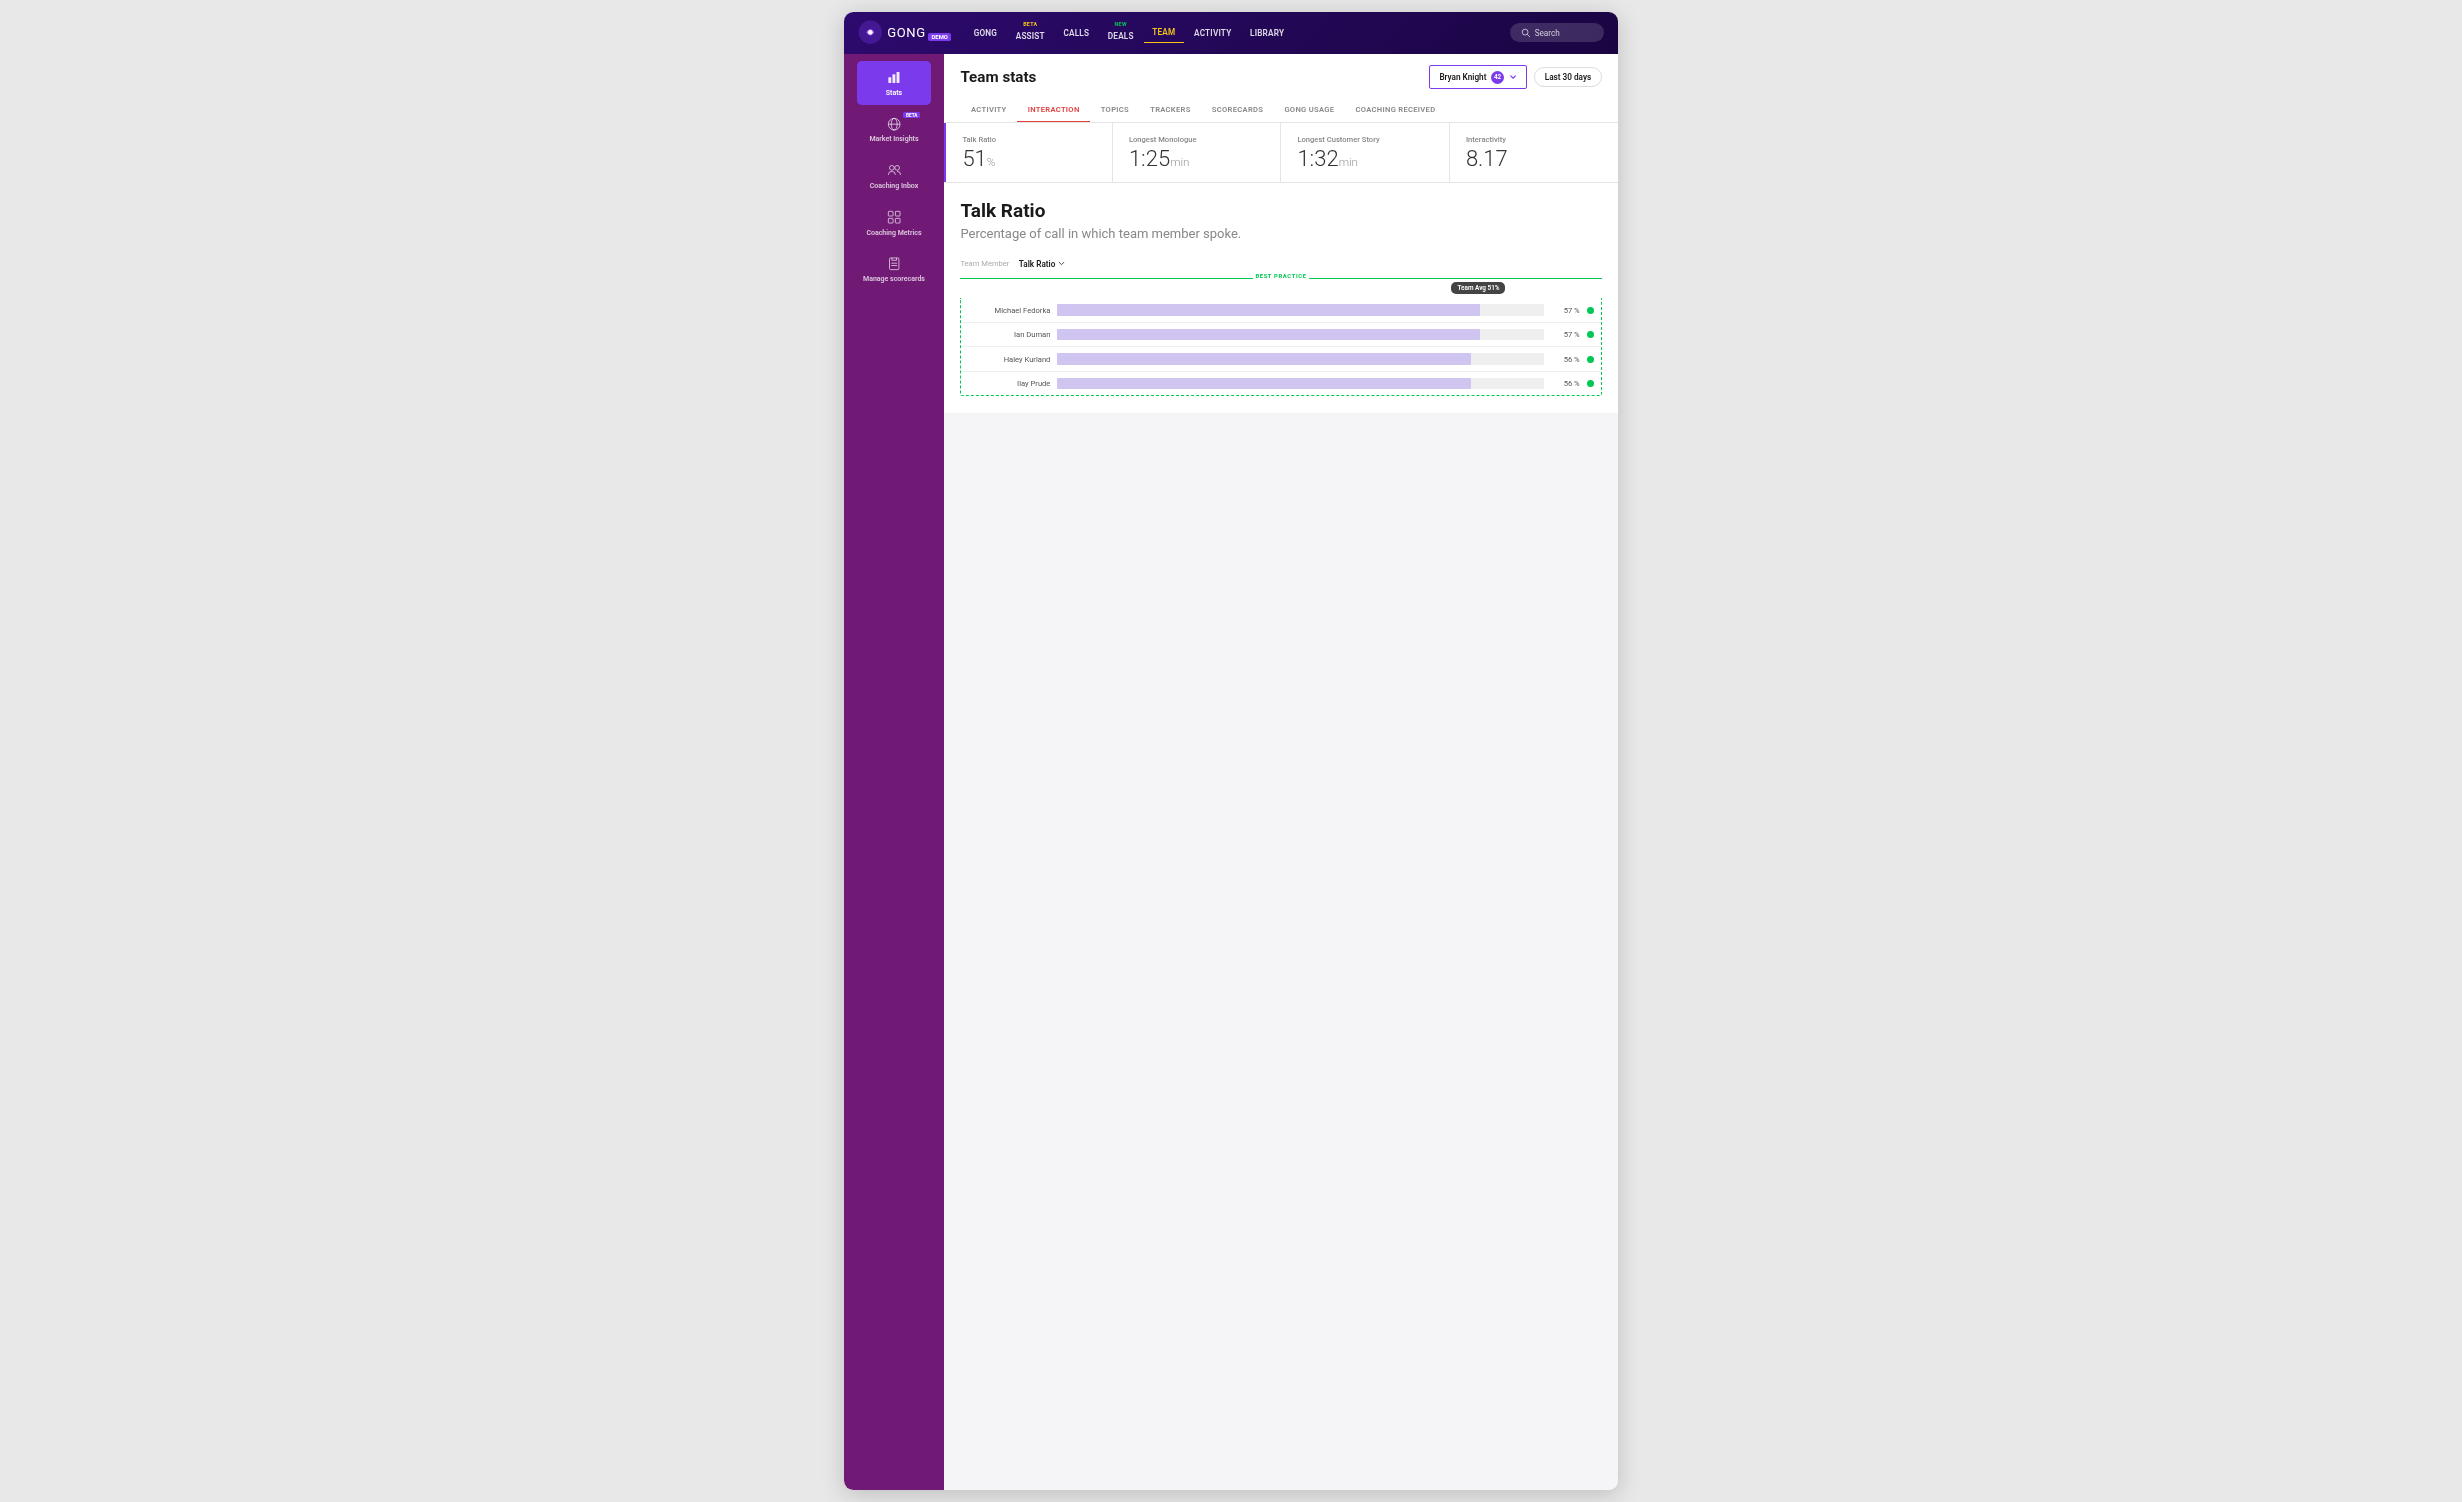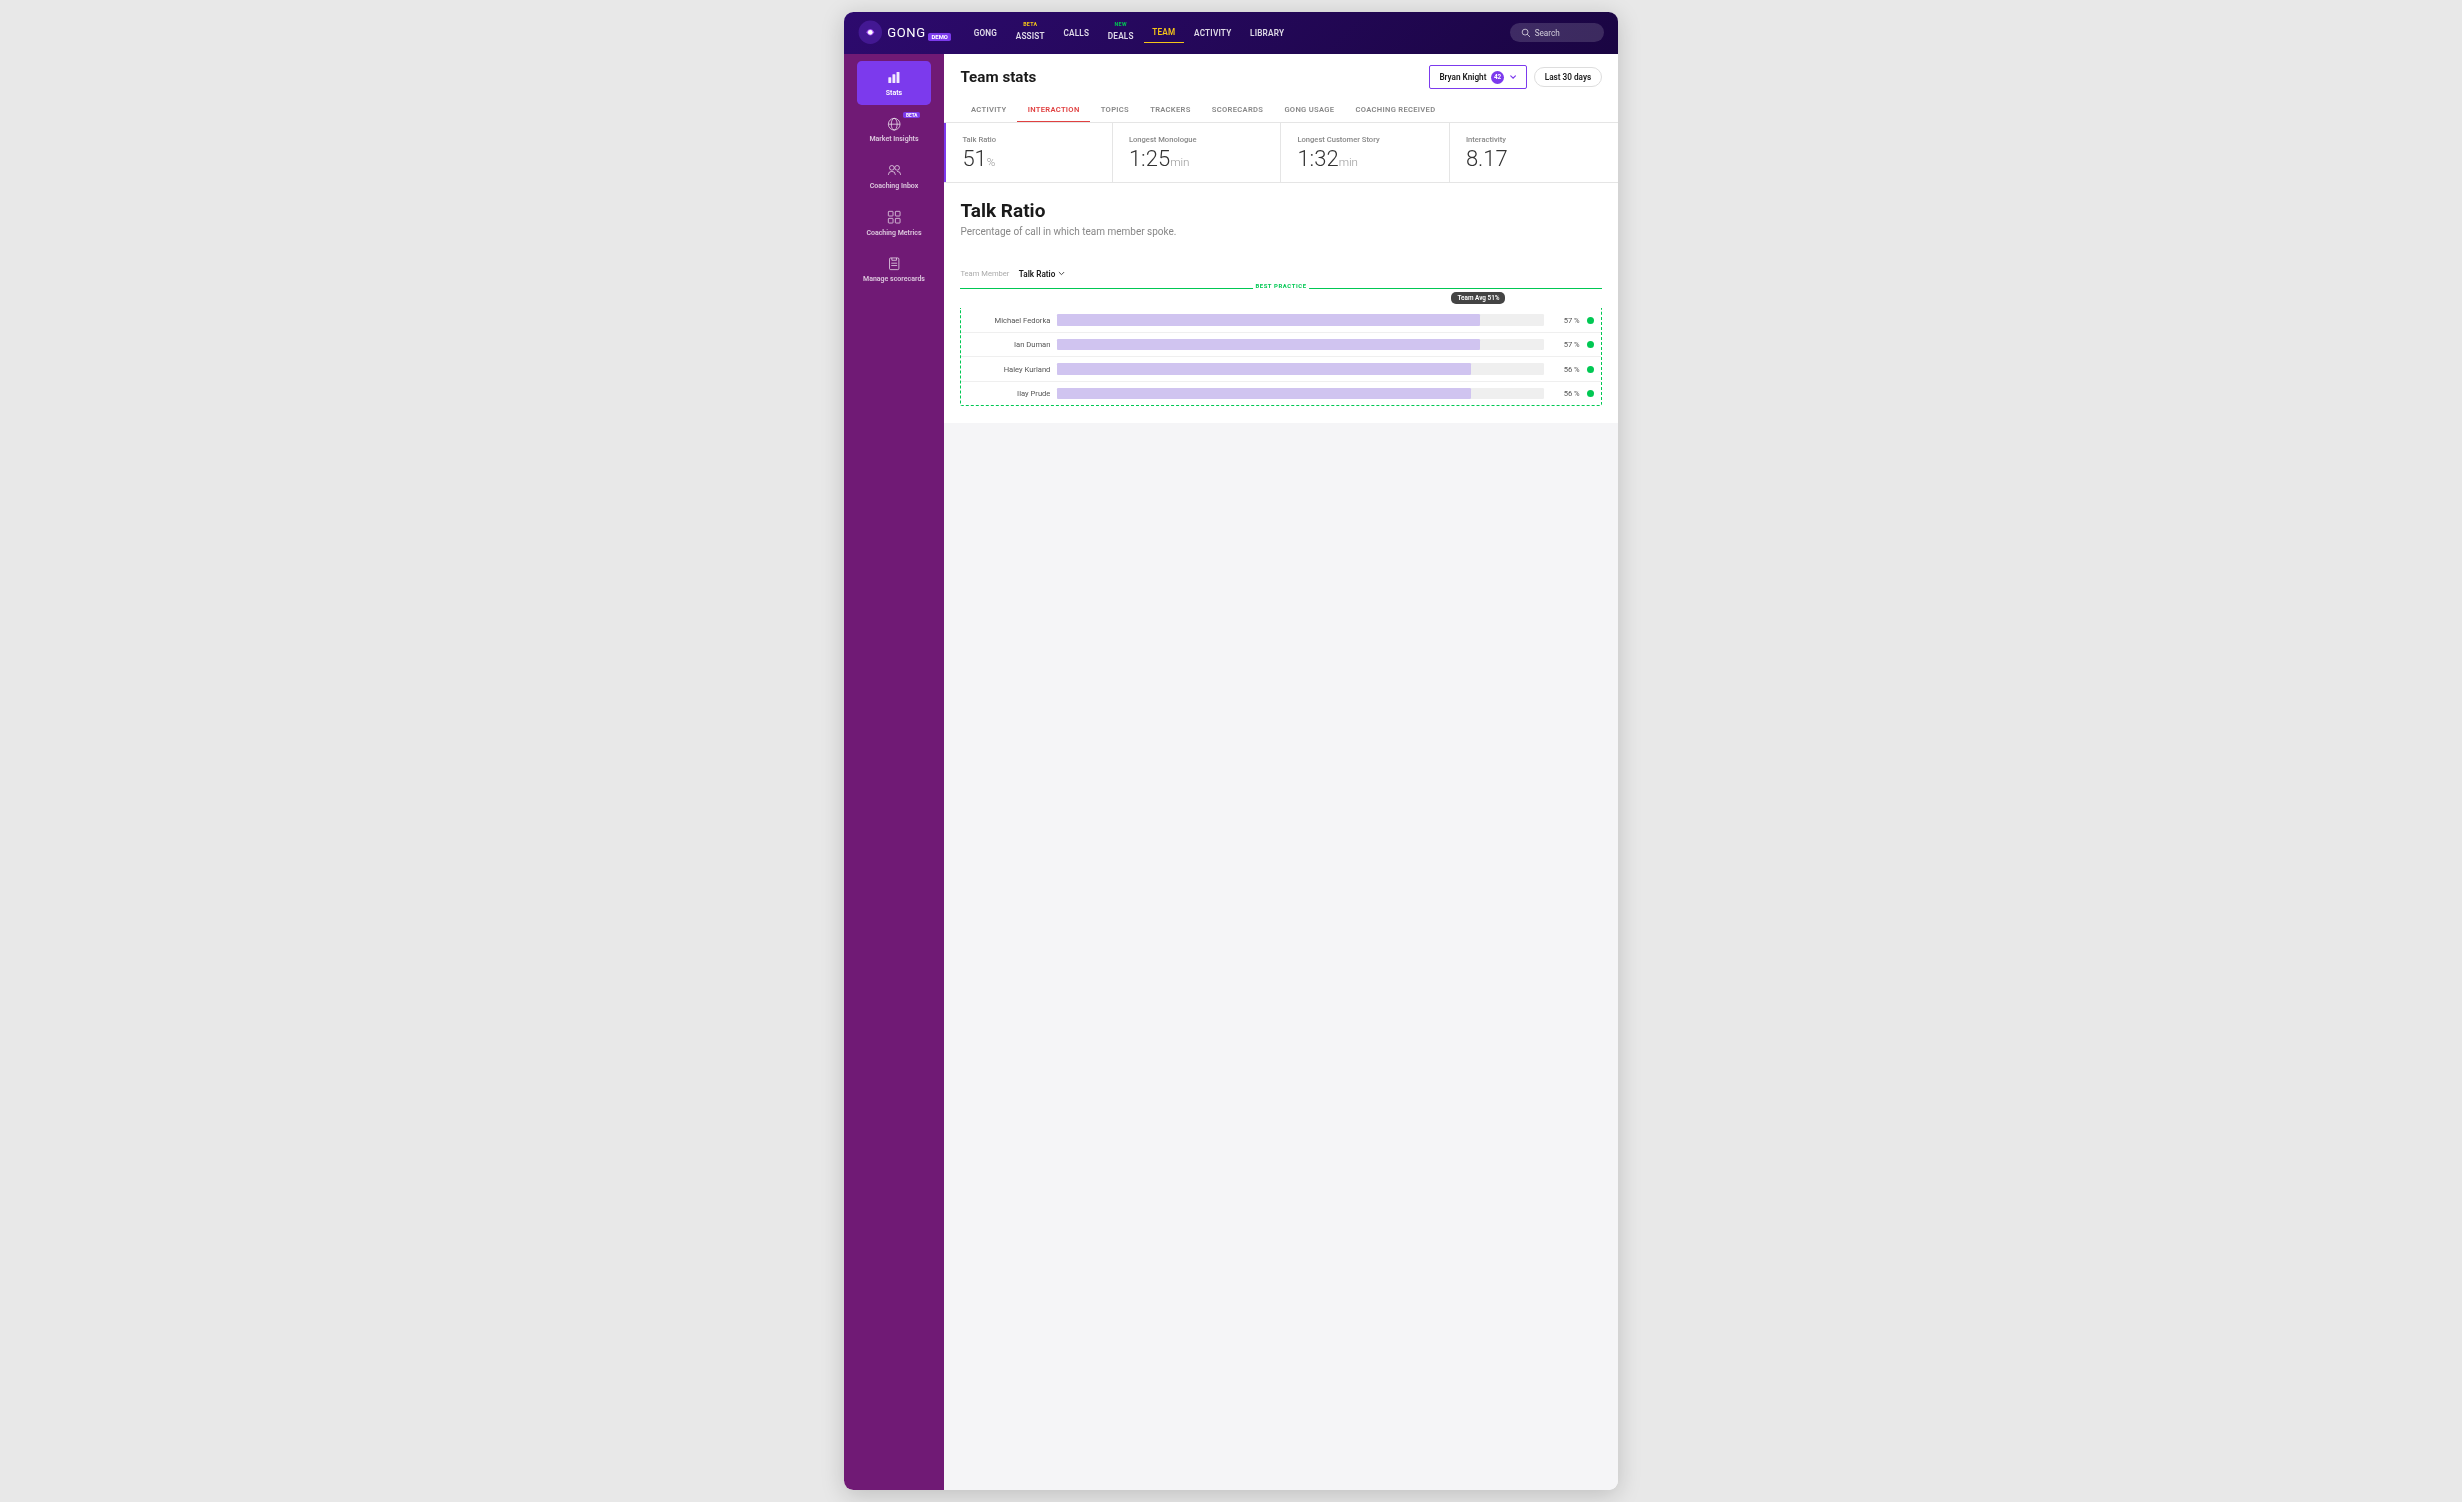--- a/index.html
+++ b/index.html
@@ -278,23 +278,23 @@
       background: white;
       margin: 0;
     }
     .section-title {
       font-size: 19px;
       font-weight: 700;
       color: #1a1a1a;
       margin-bottom: 3.5px;
     }
     .section-desc {
-      font-size: 10px;
+      font-size: 13px;
       color: #888;
-      margin-bottom: 32px;
+      margin-bottom: 18px;
     }
     .chart-controls {
       display: flex;
       align-items: center;
       gap: 9.4px;
       margin-bottom: 9.4px;
     }
     .chart-control-label {
       font-size: 7.6px;
       color: #aaa;

